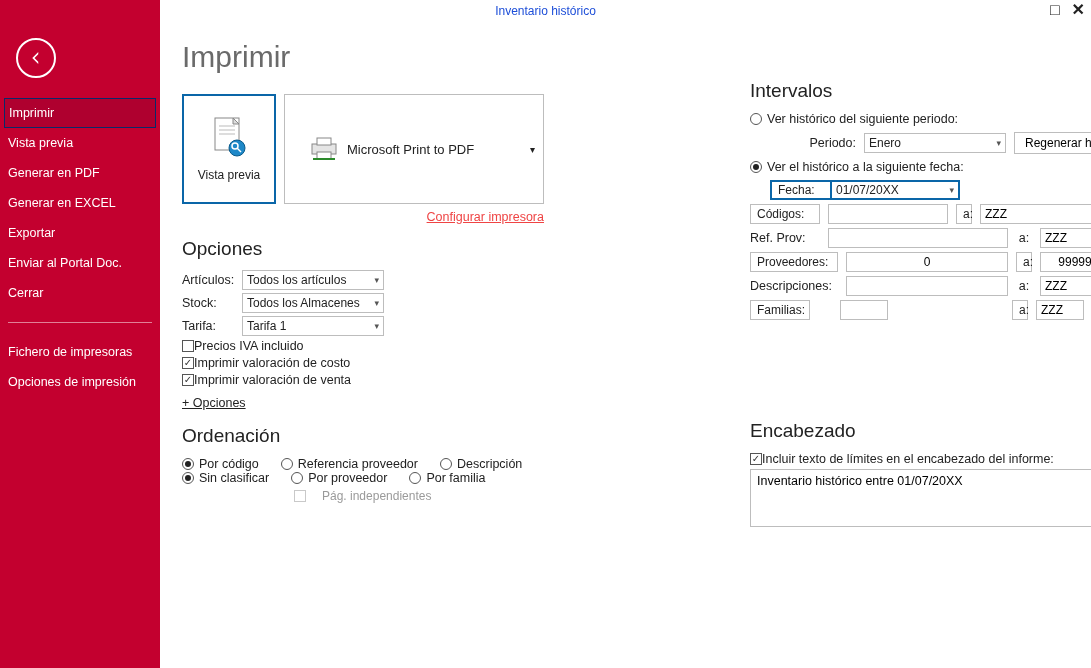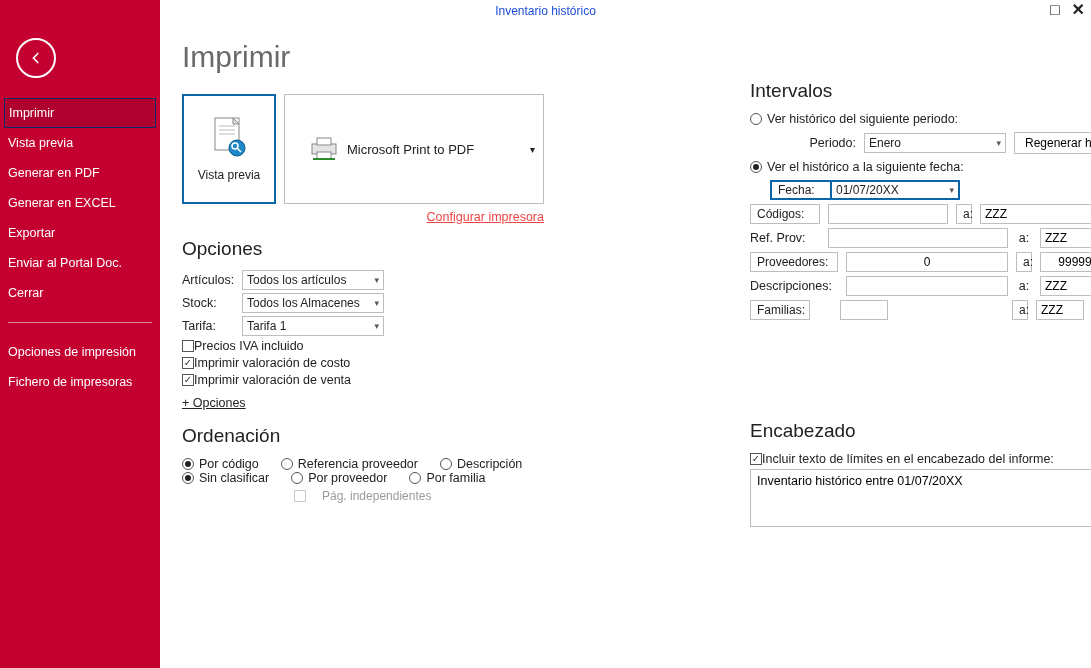--- a/index.html
+++ b/index.html
@@ -73,22 +73,22 @@
         </svg>
     </div>
     <div class="side-item selected">Imprimir</div>
     <div class="side-item">Vista previa</div>
     <div class="side-item">Generar en PDF</div>
     <div class="side-item">Generar en EXCEL</div>
     <div class="side-item">Exportar</div>
     <div class="side-item">Enviar al Portal Doc.</div>
     <div class="side-item">Cerrar</div>
     <div class="side-sep"></div>
+    <div class="side-item">Fichero de impresoras</div>
     <div class="side-item">Opciones de impresión</div>
-    <div class="side-item">Fichero de impresoras</div>
   </div>
 
   <div class="main">
     <div class="left-col">
       <h1 class="page-title">Imprimir</h1>
 
       <div class="top-row">
         <div class="preview-box">
           <svg width="40" height="46">
             <rect x="6" y="2" width="24" height="32" fill="#fff" stroke="#888"></rect>

